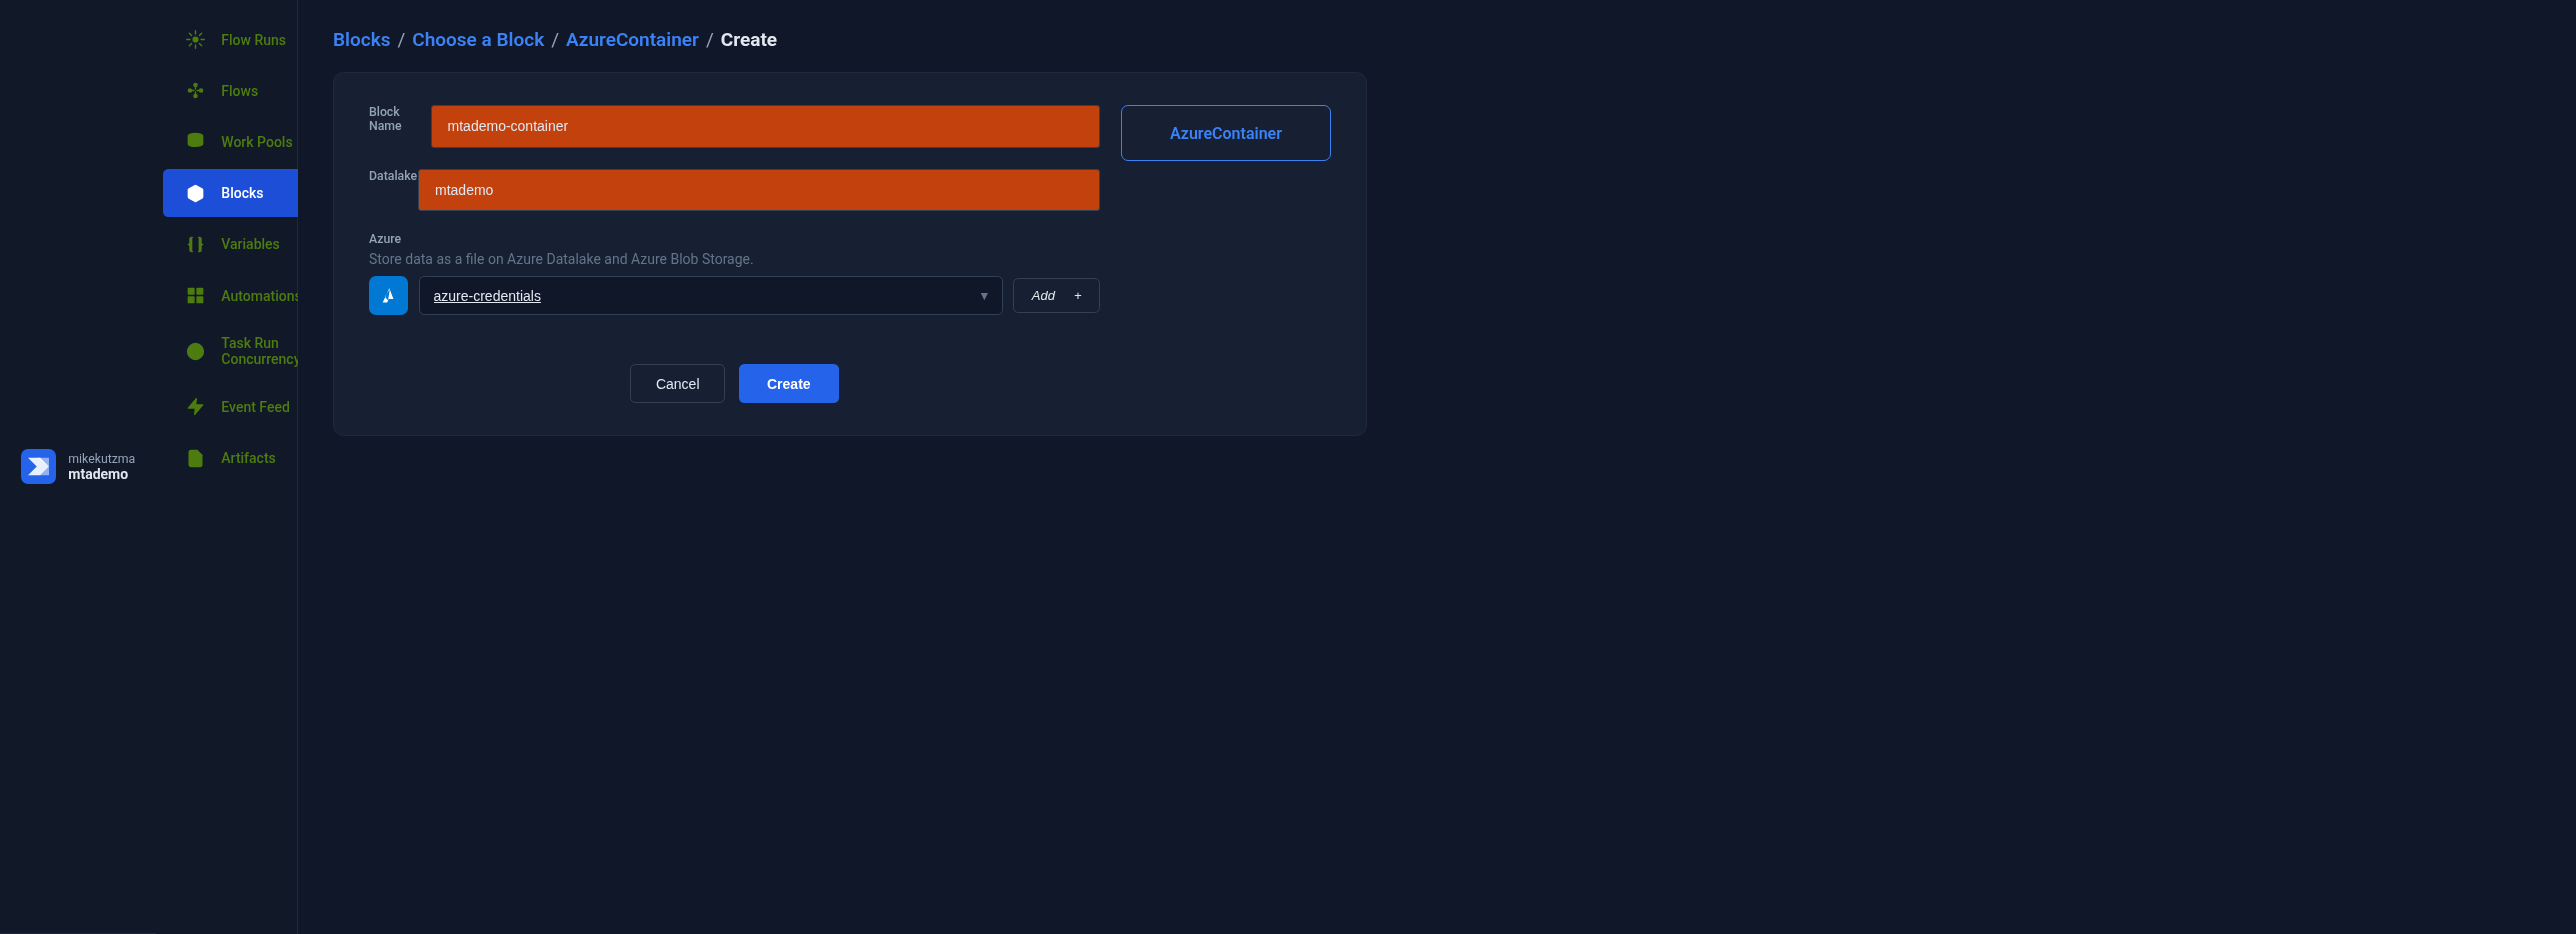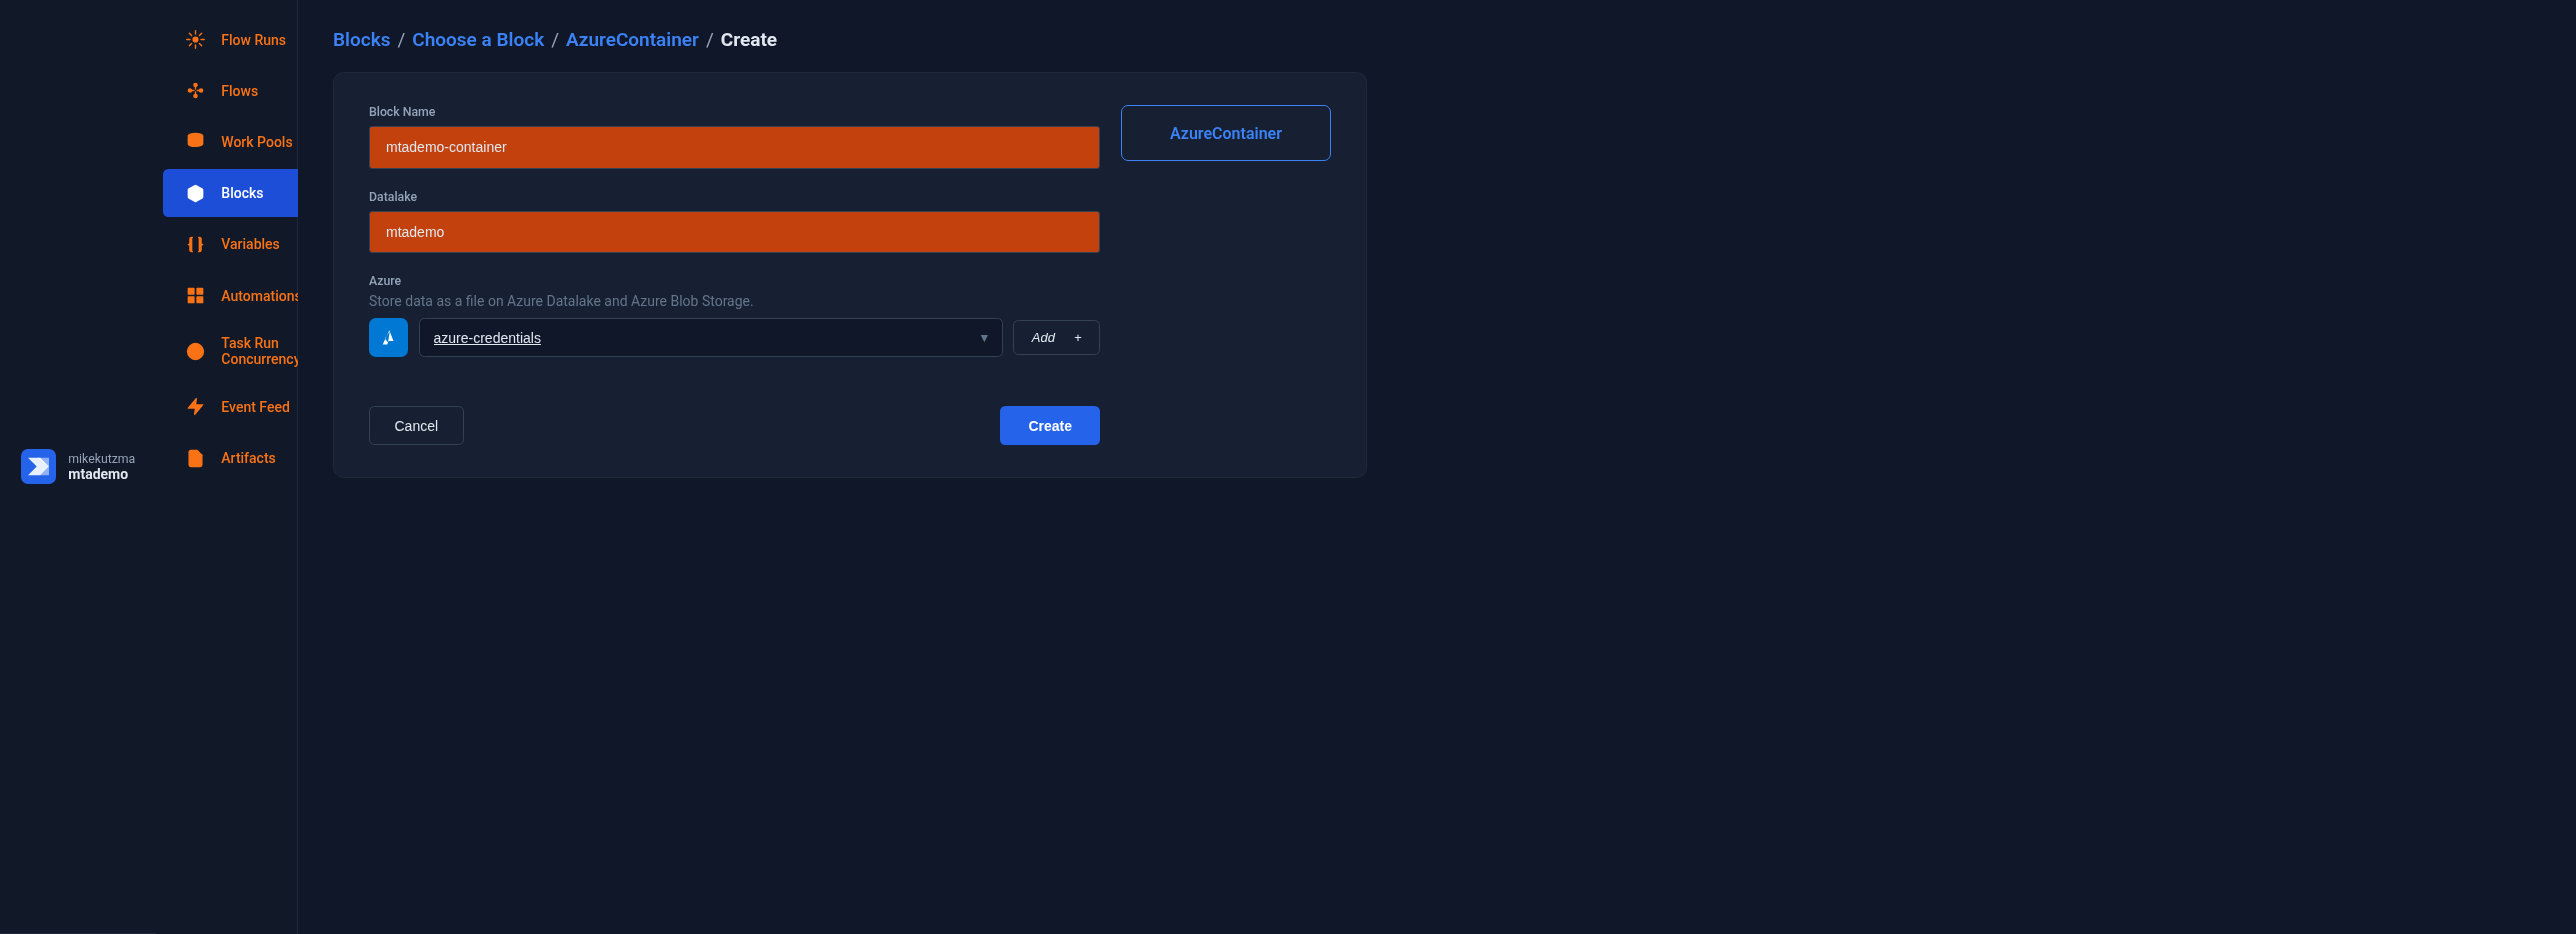--- a/index.html
+++ b/index.html
@@ -60,21 +60,21 @@
       padding: 14px 0;
       flex: 1;
     }
 
     .nav-item {
       display: flex;
       align-items: center;
       gap: 14px;
       padding: 12.3px 21px;
       cursor: pointer;
-      color: #f97316;
+      color: #4d7c0f;
       font-size: 14px;
       font-weight: 500;
       transition: background 0.15s;
       border-radius: 3.5px;
       margin: 1.8px 7px;
     }
 
     .nav-item.active {
       background: #1d4ed8;
       color: #ffffff;
@@ -163,22 +163,21 @@
     }
 
     .block-type-label {
       color: #3b82f6;
       font-size: 16px;
       font-weight: 600;
     }
 
     .field-group {
       display: flex;
-      flex-direction: column;
-      gap: 7px;
+      gap: 1px;
     }
 
     .field-label {
       font-size: 12.3px;
       color: #94a3b8;
       font-weight: 500;
     }
 
     .field-input {
       background: #c2410c;
@@ -268,21 +267,21 @@
       padding: 8.8px 17.5px;
       color: #e2e8f0;
       font-size: 13px;
       cursor: pointer;
       white-space: nowrap;
       font-style: italic;
     }
 
     .form-actions {
       display: flex;
-      justify-content: space-between;
+      justify-content: center;
       gap: 14px;
       margin-top: 28px;
     }
 
     .btn-cancel {
       background: transparent;
       border: 0.9px solid #334155;
       border-radius: 5.3px;
       padding: 10.5px 24.5px;
       color: #e2e8f0;

